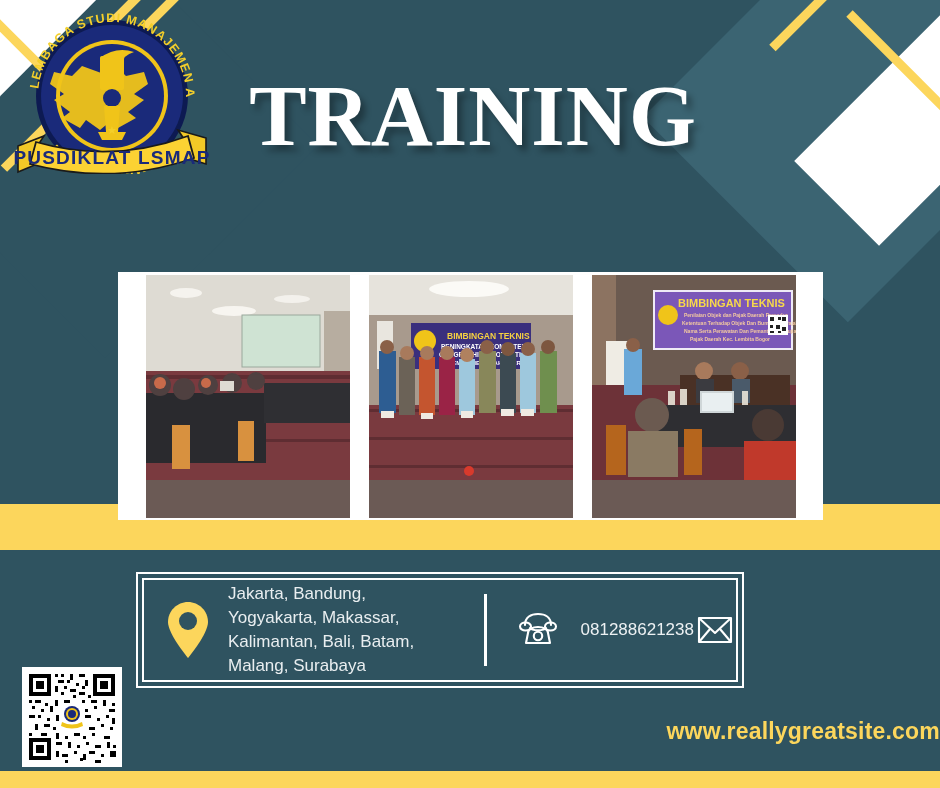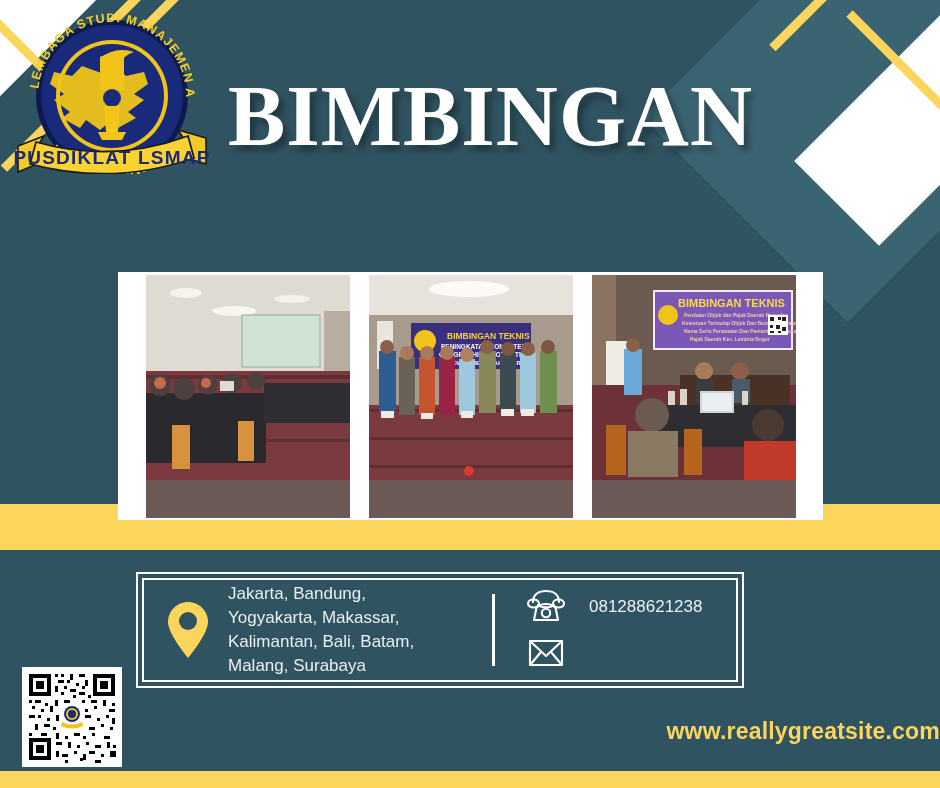--- a/index.html
+++ b/index.html
@@ -146,21 +146,21 @@
   #loc-pin { width: 44px; height: 60px; flex: 0 0 44px; }
   #loc-text {
     margin-left: 18px;
     color: #e9eef0; font-size: 17px; line-height: 1.42;
     white-space: pre-line;
   }
   #divider {
     width: 3px; height: 72px; background: #ffffff;
     margin-left: 8px; margin-right: 30px;
   }
-  #cd-group { display: flex; flex-direction: column; gap: 10px; }
+  #cd-group { display: flex; flex-direction: row; gap: 0; }
   .cd-row { display: flex; align-items: center; }
   .cd-icon { width: 42px; height: 36px; flex: 0 0 42px; }
   .cd-val { margin-left: 22px; color: #edf1f3; font-size: 17px; }
 
   
   #website {
     position: absolute; left: 0; top: 718px;
     width: 940px; text-align: right;
     color: #fcd65c; font-size: 23px; font-weight: bold;
     letter-spacing: 0.2px;
@@ -225,21 +225,21 @@
       <g>
         <path d="M10 140 l26 -10 -8 12 12 2 -6 12 -24 10 z" fill="#f2c927" stroke="#1a1a1a" stroke-width="1.6"></path>
         <path d="M198 132 l-28 -8 8 12 -12 2 6 12 26 8 z" fill="#f2c927" stroke="#1a1a1a" stroke-width="1.6"></path>
         <path d="M28 136 q76 22 152 -6 l6 22 q-80 28 -164 6 z" fill="#fcd233" stroke="#1a1a1a" stroke-width="1.8"></path>
         <text x="104" y="158" text-anchor="middle" font-family="Liberation Sans, sans-serif" font-size="19" font-weight="bold" fill="#1a2a7a" letter-spacing="1.2">PUSDIKLAT LSMAP</text>
       </g>
     </svg>
   </div>
 
   <div id="title-block">
-    <div id="title-sub">BIMBINGAN</div>
+    <div id="title-sub">TRAINING</div>
   </div>
 
   <div id="yellow-band"></div>
 
   <div id="photo-band">
 
     <div class="photo">
       <svg viewBox="0 0 204 205" width="204" height="205">
         <rect width="204" height="205" fill="#c9c2b6"></rect>
         <rect y="0" width="204" height="96" fill="#dedbd3"></rect>

